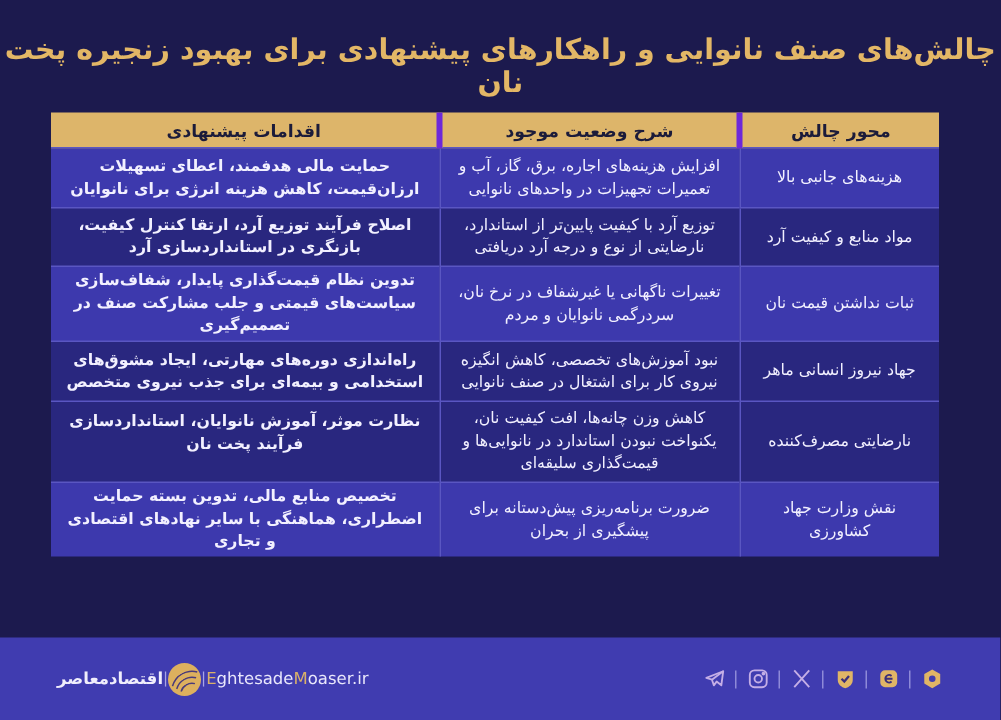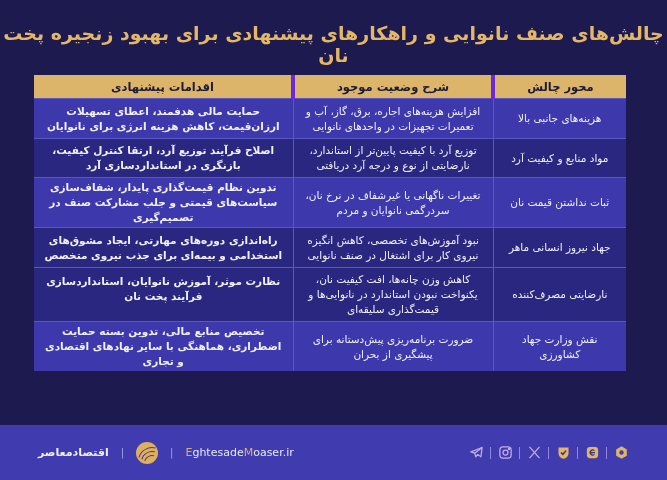--- a/index.html
+++ b/index.html
@@ -35,21 +35,21 @@
   .tbl tr.dark td { background: #29277f; }
   .c1 { width: 133px; }
   .c2 { width: 200px; }
   .c3 { width: 259px; }
   .footer {
     position: absolute; left: 0; top: 425px; width: 667px; height: 55px;
     background: #403cb0;
   }
   .brand {
     position: absolute; left: 38px; top: 0; height: 55px;
-    display: flex; align-items: center; gap: 12px;
+    display: flex; align-items: center; gap: 0;
   }
   .brand-fa { color: #f0eefc; font-size: 11px; font-weight: bold; direction: rtl; }
   .sep { color: #a9a5e6; font-size: 10px; }
   .logo {
     width: 22px; height: 22px; border-radius: 50%;
     background: #ddb05e; position: relative; overflow: hidden;
   }
   .logo span {
     position: absolute; border: 1.5px solid #4a3a7a; border-radius: 50%;
     border-color: #4a3a7a transparent transparent transparent;

